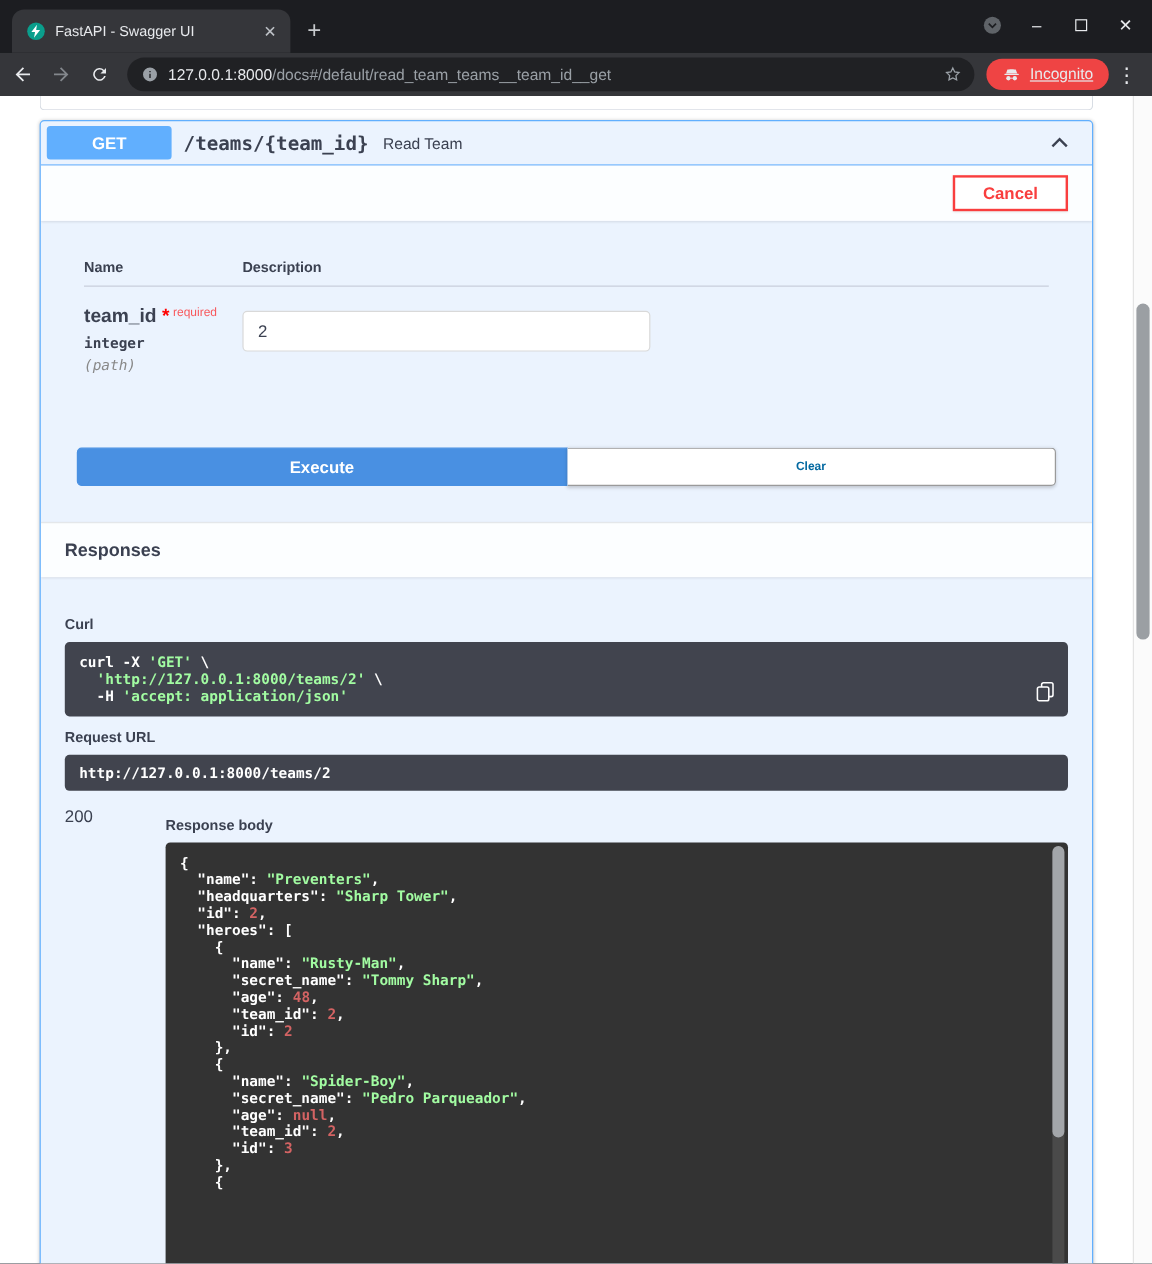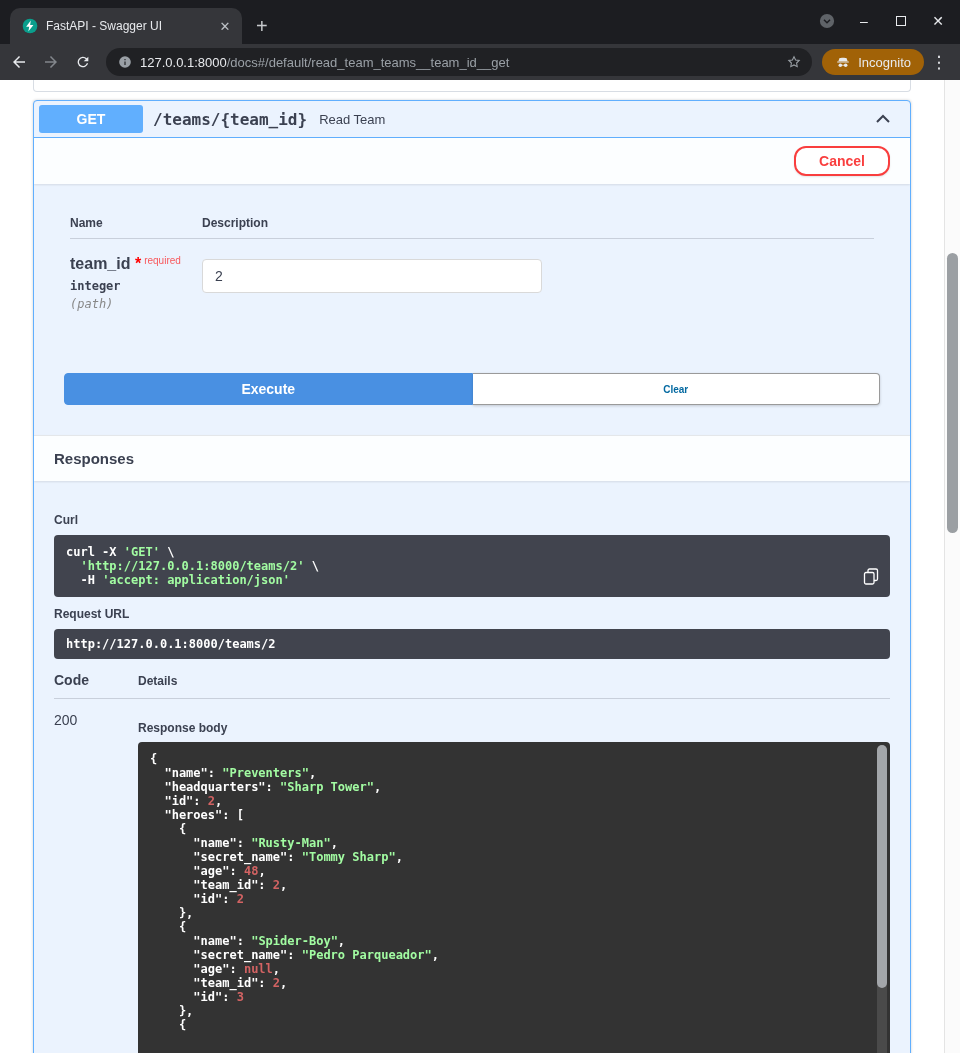--- a/index.html
+++ b/index.html
@@ -15,39 +15,39 @@
   .window-controls { position:absolute; right:14px; top:13px; display:flex; gap:21px; align-items:center; }
   .win-btn { color:#e8eaed; font-size:14px; width:16px; height:16px; display:flex; align-items:center; justify-content:center; }
   .maximize-box { width:10px; height:10px; border:1.5px solid #e8eaed; }
 
   .navbar { height:36px; background:#35363a; display:flex; align-items:center; padding:0 8px 0 4px; gap:2px; }
   .nav-btn { width:30px; height:30px; border-radius:50%; display:flex; align-items:center; justify-content:center; flex:none; }
   .omnibox { flex:1; margin:0 8px 0 6px; height:28px; border-radius:14px; background:#202124; display:flex; align-items:center; padding:0 10px 0 12px; gap:8px; min-width:0; }
   .url { font-size:13px; white-space:nowrap; overflow:hidden; flex:1; }
   .url-host { color:#e8eaed; }
   .url-path { color:#9aa0a6; }
-  .incognito-badge { display:flex; align-items:center; gap:7px; background:#a16207; color:#e8eaed; font-size:13px; padding:5px 13px; border-radius:14px; flex:none; }
+  .incognito-badge { display:flex; gap:7px; background:#ef4444; color:#e8eaed; font-size:13px; padding:5px 13px; border-radius:14px; flex:none;text-decoration:underline; }
   .menu-dots { color:#e8eaed; font-size:17px; width:26px; text-align:center; flex:none; }
 
   
   .page { position:relative; height:973px; background:#fff; overflow:hidden; color:#3b4151; }
   .content { margin:0 49px 0 33px; }
   .prev-block-edge { height:12px; border:1px solid #d8dde4; border-top:none; border-radius:0 0 4px 4px; margin-bottom:8px; }
 
   .opblock { border:1px solid #61affe; border-radius:4px; background:#ebf3fe; box-shadow:0 0 3px rgba(0,0,0,.19); overflow:hidden; }
   .opblock-summary { display:flex; align-items:center; padding:5px; border-bottom:1px solid #61affe; height:37px; }
   .method-badge { background:#61affe; color:#fff; font-weight:700; font-size:14px; width:104px; text-align:center; padding:6px 0; border-radius:3px; flex:none; }
   .opblock-path { font-family:"DejaVu Sans Mono", monospace; font-size:16px; font-weight:700; color:#3b4151; margin-left:10px; }
   .opblock-desc { font-size:13px; color:#3b4151; margin-left:12px; flex:1; }
   .collapse-btn { margin-right:12px; width:20px; height:20px; }
 
   .section-header { display:flex; align-items:center; background:rgba(255,255,255,.85); box-shadow:0 1px 2px rgba(0,0,0,.1); padding:0 20px; height:46px; }
   .tab-item { height:46px; display:flex; align-items:center; border-bottom:4px solid #4990e2; padding:0 8px; margin-left:-8px; }
   .tab-item h4 { font-size:14px; color:#3b4151; font-weight:700; }
-  .btn-cancel { margin-left:auto; font-weight:700; font-size:14px; border-radius:12px; padding:5px 23px; background:#fff; border:2px solid #f93e3e; color:#f93e3e; box-shadow:0 1px 2px rgba(0,0,0,.1); }
+  .btn-cancel { margin-left:auto; font-weight:700; font-size:14px; border-radius:0; padding:5px 23px; background:#fff; border:2px solid #f93e3e; color:#f93e3e; box-shadow:0 1px 2px rgba(0,0,0,.1); }
 
   .table-container { padding:32px 36px 0; }
   .param-headers { display:flex; border-bottom:1px solid rgba(59,65,81,.2); padding-bottom:8px; }
   .hdr { font-size:12px; font-weight:700; color:#3b4151; }
   .col-name { width:132px; flex:none; }
   .param-row { display:flex; padding-top:16px; height:112px; }
   .param-name { font-size:16px; font-weight:700; color:#3b4151; }
   .req-star { color:#f00; }
   .req-label { color:rgba(255,0,0,.65); font-size:10px; font-weight:400; position:relative; top:-5px; padding-left:3px; }
   .param-type { font-family:"DejaVu Sans Mono", monospace; font-size:12px; font-weight:700; color:#3b4151; margin-top:6px; }
@@ -224,24 +224,20 @@
                 <rect x="5" y="1" width="9.5" height="11.5" rx="1.5" fill="none" stroke="#fff" stroke-width="1.3"></rect>
                 <rect x="1.5" y="4.5" width="9.5" height="11.5" rx="1.5" fill="#41444e" stroke="#fff" stroke-width="1.3"></rect>
               </svg>
           </span>
         </div>
 
         <div class="request-url-label">Request URL</div>
         <div class="request-url-block">http://127.0.0.1:8000/teams/2</div>
 
 
-        <div class="response-table-headers">
-          <span class="code-hdr col-code">Code</span>
-          <span class="details-hdr">Details</span>
-        </div>
 
         <div class="response-row">
           <span class="status-code">200</span>
           <div class="response-col">
             <div class="response-body-label">Response body</div>
             <div class="response-body-block">
               <div>
                   <div class="code-line"><span class="tok-p">{</span></div>
                   <div class="code-line"><span class="tok-p">  "name": </span><span class="tok-s">"Preventers"</span><span class="tok-p">,</span></div>
                   <div class="code-line"><span class="tok-p">  "headquarters": </span><span class="tok-s">"Sharp Tower"</span><span class="tok-p">,</span></div>

